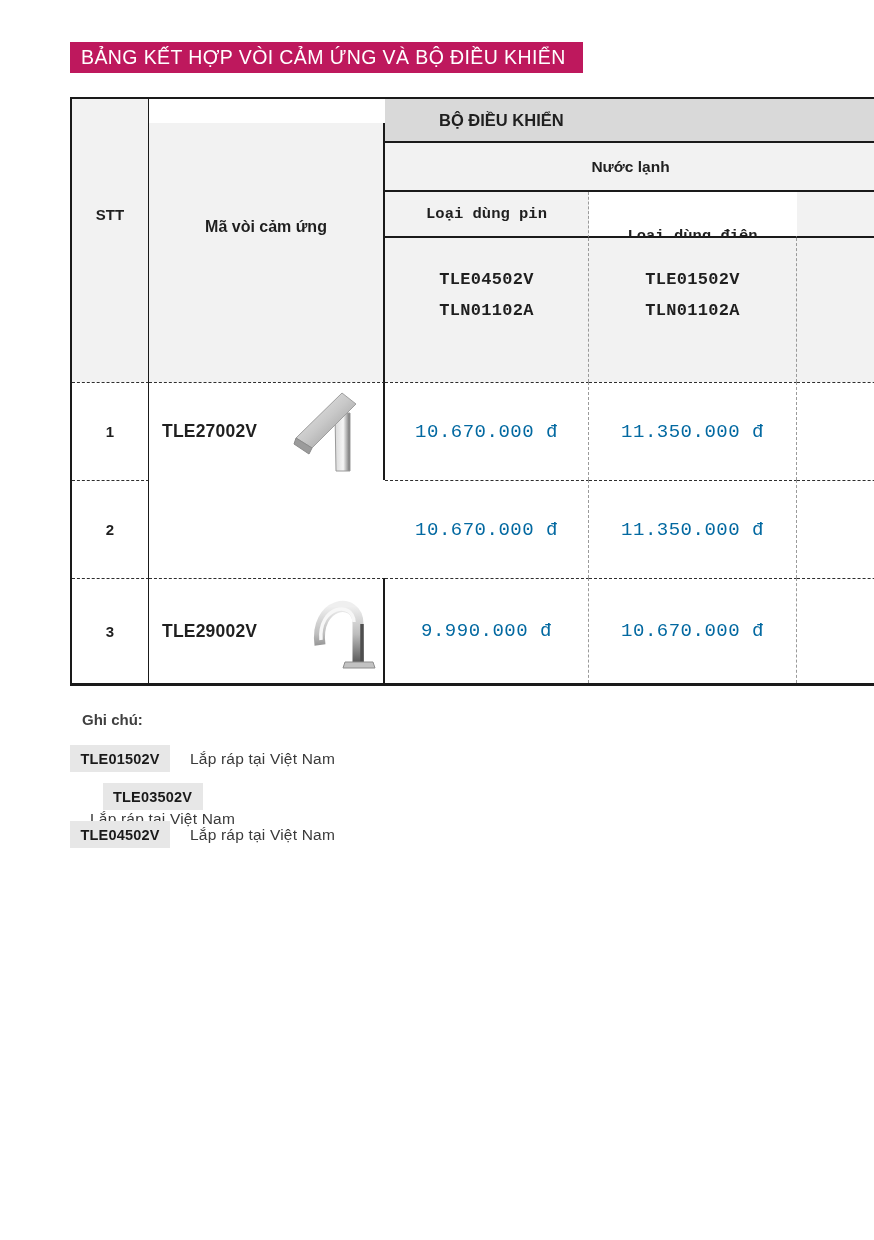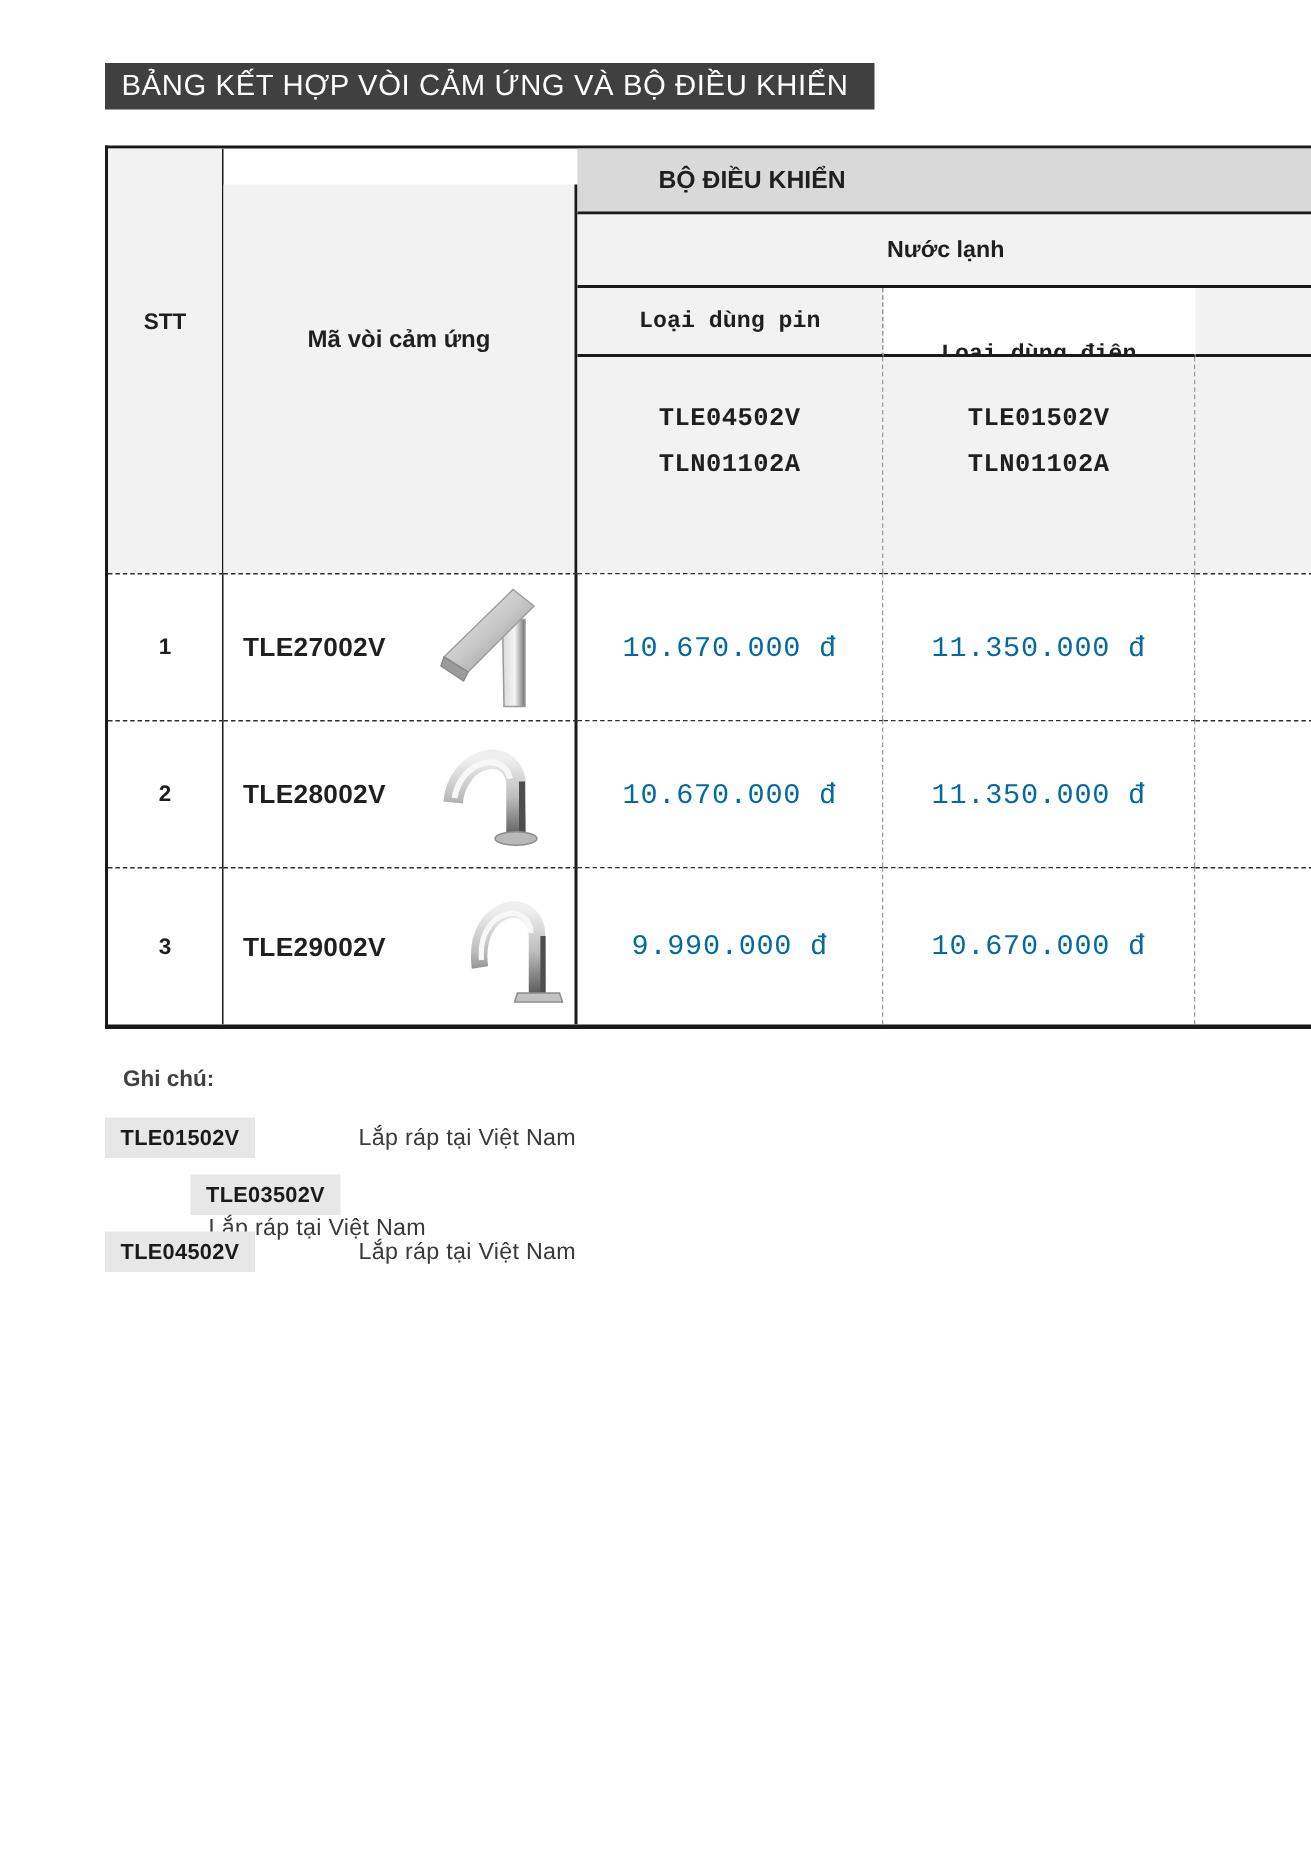--- a/index.html
+++ b/index.html
@@ -2,21 +2,21 @@
 <html><head>
 <meta charset="utf-8">
 <style>
   html,body{margin:0;padding:0;background:#ffffff;}
   body{font-family:"Liberation Sans", sans-serif;-webkit-font-smoothing:antialiased;}
   #page{position:relative;width:874px;height:1240px;background:#ffffff;overflow:hidden;}
 
   
   .title-bar{
     position:absolute;left:70px;top:42px;width:513px;height:31px;
-    background:#404040;color:#ffffff;display:flex;align-items:center;
+    background:#be185d;color:#ffffff;display:flex;align-items:center;
     padding:0 0 0 11px;box-sizing:border-box;
     font-size:19.5px;font-weight:400;letter-spacing:.4px;white-space:nowrap;
   }
 
   
   .table-clip{
     position:absolute;left:70px;top:97px;width:804px;height:589px;
     overflow:hidden;box-sizing:border-box;
     border-top:2px solid #1a1a1a;border-left:2px solid #1a1a1a;border-bottom:3px solid #1a1a1a;
     background:#ffffff;
@@ -46,21 +46,21 @@
   .stt-cell{font-size:15px;font-weight:bold;}
   .prod-cell{justify-content:flex-start;padding:0 13px;}
   .prod-cell .prod-code{font-size:17.5px;font-weight:bold;letter-spacing:.2px;flex:1;}
   .price-cell{font-size:19px;color:#0369a1;letter-spacing:.5px;font-weight:400;}
 
   
   .notes-heading{position:absolute;left:82px;top:711px;font-size:15px;font-weight:bold;color:#404040;}
   .note-row{position:absolute;left:70px;display:flex;align-items:center;}
   .note-badge{width:100px;height:27px;background:#e7e7e7;display:flex;align-items:center;justify-content:center;
     font-size:14.5px;font-weight:bold;color:#1a1a1a;letter-spacing:.2px;}
-  .note-text{margin-left:69px;font-size:15.5px;color:#3a3a3a;letter-spacing:.2px;}
+  .note-text{margin-left:20px;font-size:15.5px;color:#3a3a3a;letter-spacing:.2px;}
 
   .faucet{width:76px;height:86px;flex:0 0 auto;margin-right:6px;}
 </style>
 </head>
 <body>
 
 <div id="page">
 
   <div class="title-bar">BẢNG KẾT HỢP VÒI CẢM ỨNG VÀ BỘ ĐIỀU KHIỂN</div>
 
@@ -105,36 +105,20 @@
           <polygon points="47,24 62,24 62,82 48,82" fill="url(#g1b)" stroke="#9a9a9a" stroke-width="1"></polygon>
           <polygon points="8,49 54,4 68,15 24,59" fill="url(#g1a)" stroke="#9f9f9f" stroke-width="1"></polygon>
           <polygon points="8,49 24,59 21,65 6,55" fill="#9b9b9b" stroke="#8a8a8a" stroke-width="1"></polygon>
         </svg>
       </div>
       <div class="cell b-t-dash b-r-dash price-cell" style="grid-row:5/6;grid-column:3/4;">10.670.000 đ</div>
       <div class="cell b-t-dash b-r-dash price-cell" style="grid-row:5/6;grid-column:4/5;">11.350.000 đ</div>
       <div class="cell b-t-dash" style="grid-row:5/6;grid-column:5/6;"></div>
 
       <div class="cell b-t-dash b-r-thin stt-cell" style="grid-row:6/7;grid-column:1/2;">2</div>
-      <div class="cell b-t-dash b-r-solid prod-cell" style="grid-row:6/7;grid-column:2/3;">
-        <span class="prod-code">TLE28002V</span>
-        <svg class="faucet" viewBox="0 0 76 86">
-          <defs>
-            <linearGradient id="g2a" x1="0" y1="0" x2="0" y2="1">
-              <stop offset="0" stop-color="#efefef"></stop>
-                <stop offset=".5" stop-color="#bdbdbd"></stop>
-                <stop offset="1" stop-color="#5f5f5f"></stop>
-            </linearGradient>
-          </defs>
-          <path d="M14,48 C17,17 52,9 56,34 L56,70" fill="none" stroke="url(#g2a)" stroke-width="13"></path>
-          <path d="M15,45 C19,20 48,13 52,32" fill="none" stroke="#f7f7f7" stroke-width="4"></path>
-          <path d="M60,34 L60,70" fill="none" stroke="#4e4e4e" stroke-width="4"></path>
-          <ellipse cx="56" cy="72" rx="14" ry="4.5" fill="#b9b9b9" stroke="#8d8d8d" stroke-width="1"></ellipse>
-        </svg>
-      </div>
       <div class="cell b-t-dash b-r-dash price-cell" style="grid-row:6/7;grid-column:3/4;">10.670.000 đ</div>
       <div class="cell b-t-dash b-r-dash price-cell" style="grid-row:6/7;grid-column:4/5;">11.350.000 đ</div>
       <div class="cell b-t-dash" style="grid-row:6/7;grid-column:5/6;"></div>
 
       <div class="cell b-t-dash b-r-thin stt-cell" style="grid-row:7/8;grid-column:1/2;">3</div>
       <div class="cell b-t-dash b-r-solid prod-cell" style="grid-row:7/8;grid-column:2/3;gap:44px;">
         <span class="prod-code">TLE29002V</span>
         <svg class="faucet" viewBox="0 0 76 86">
           <defs>
             <linearGradient id="g3a" x1="0" y1="0" x2="0" y2="1">

